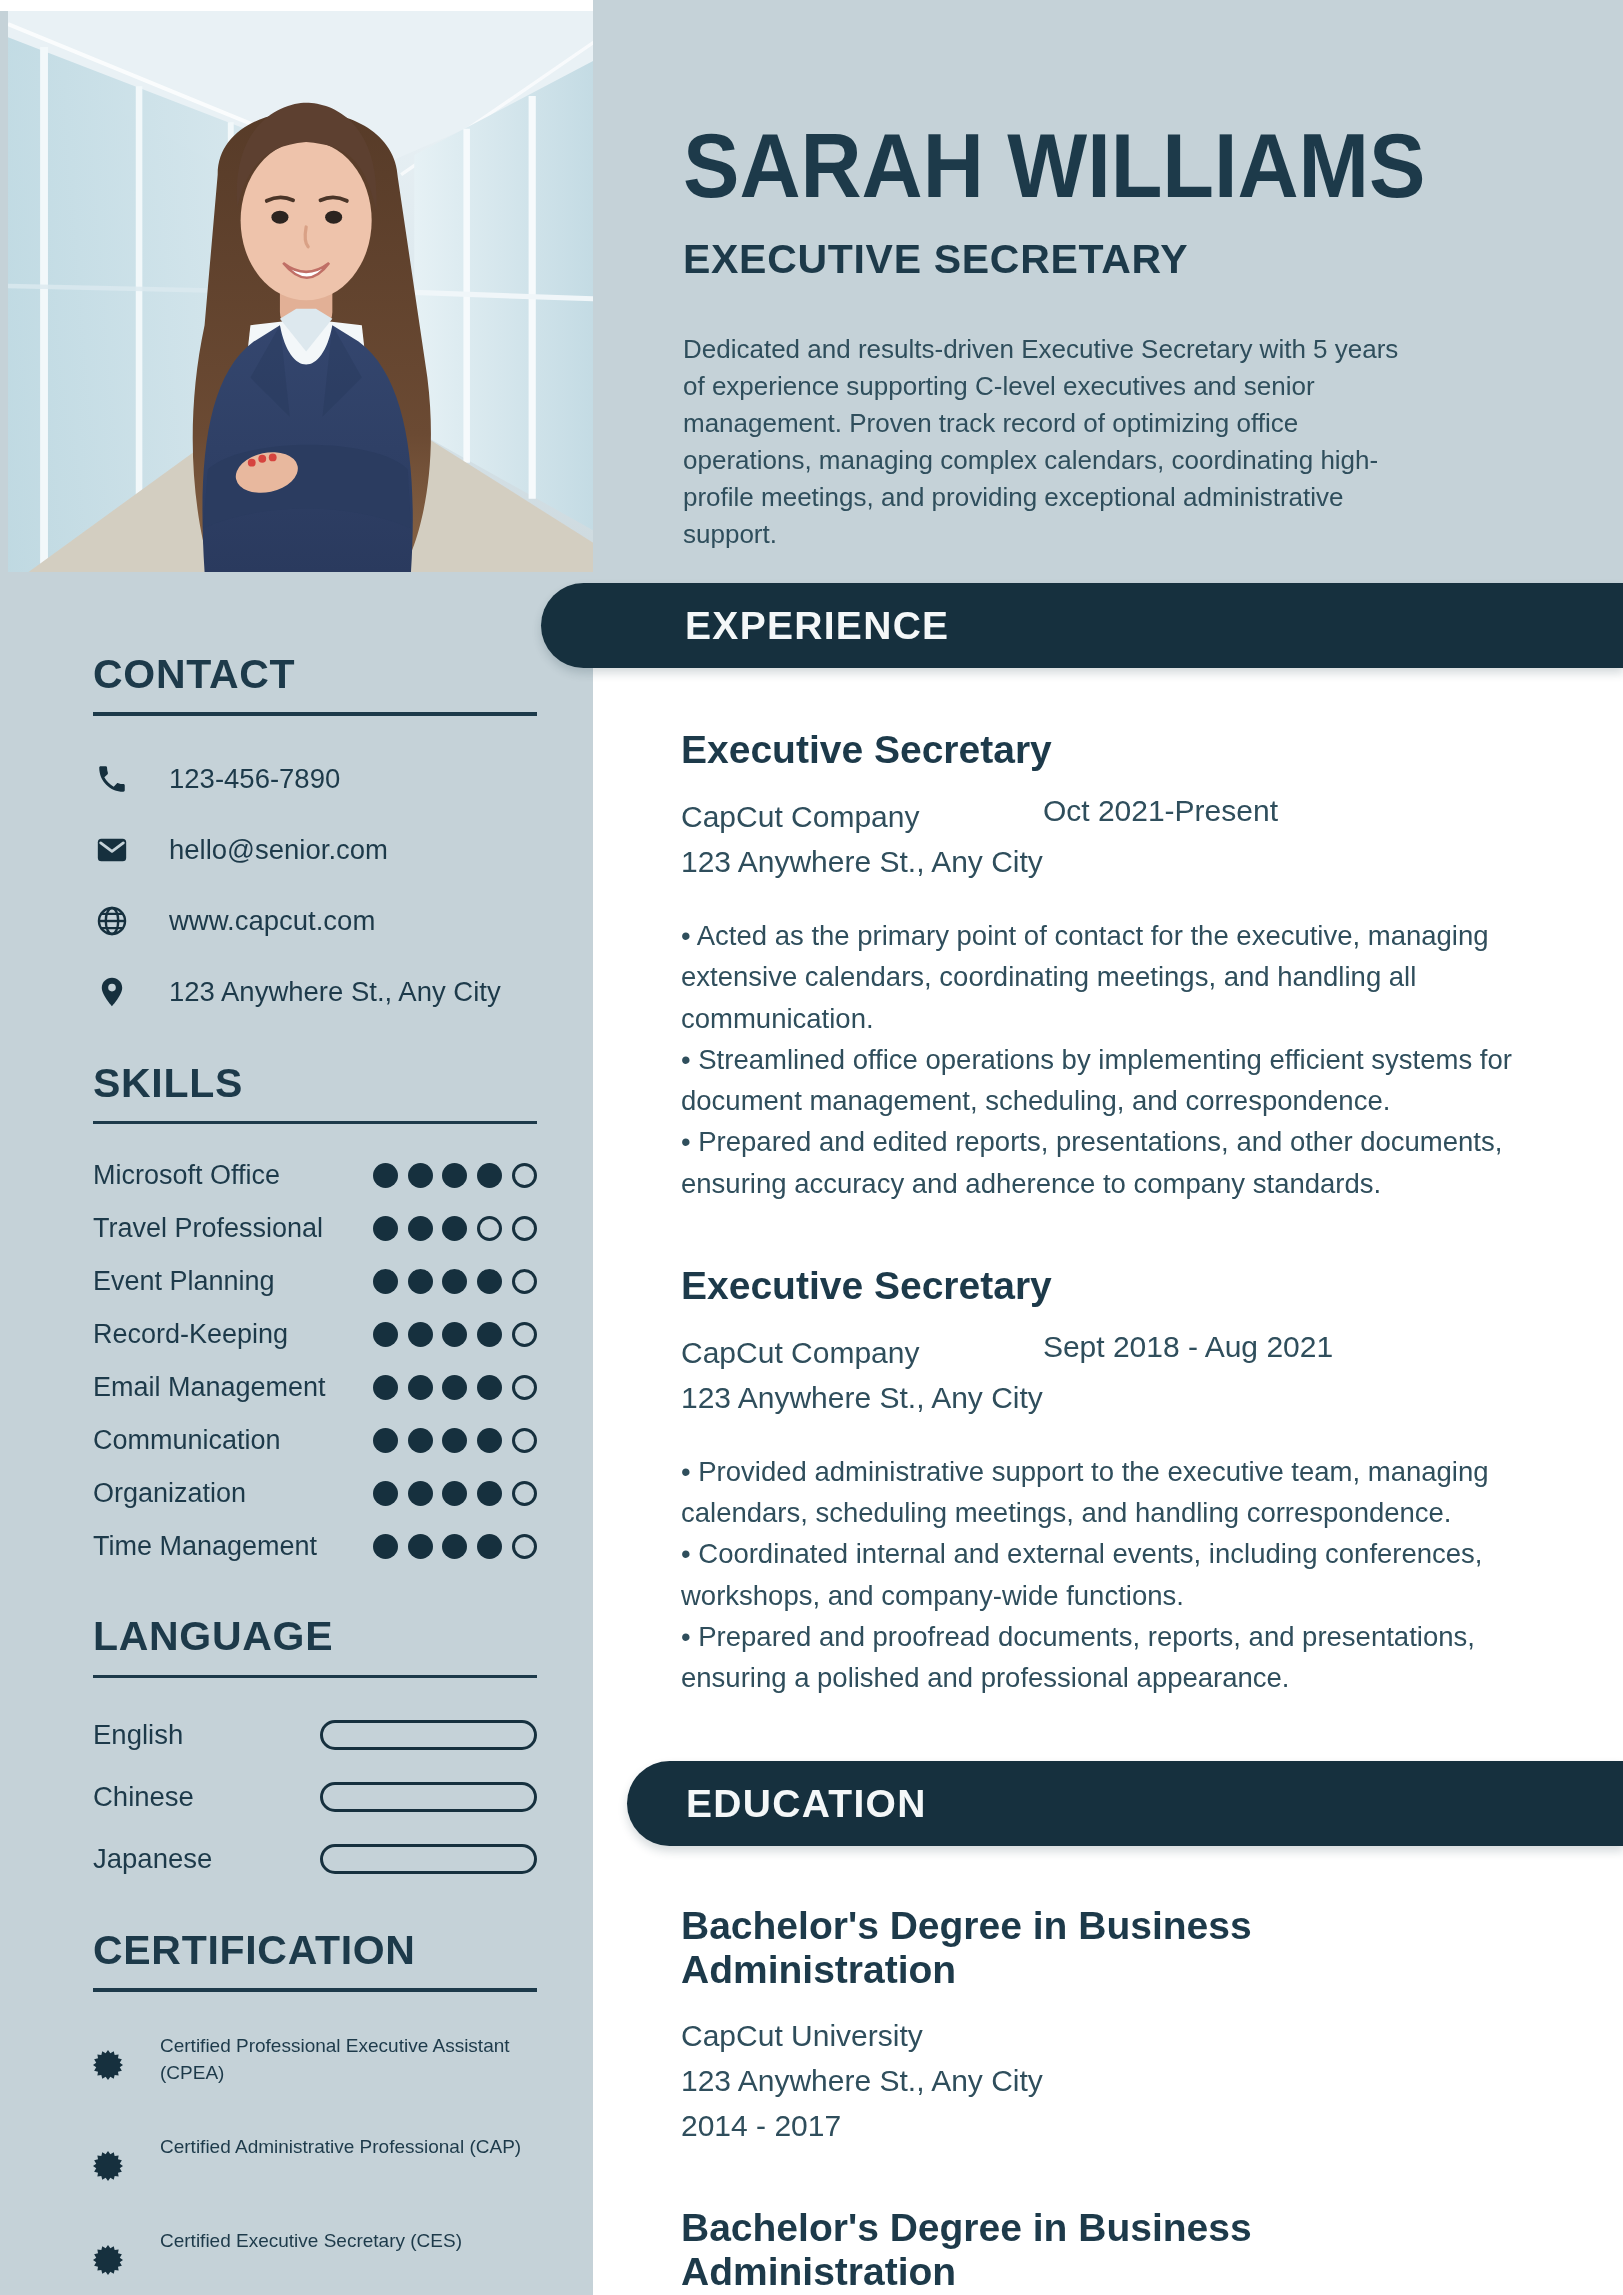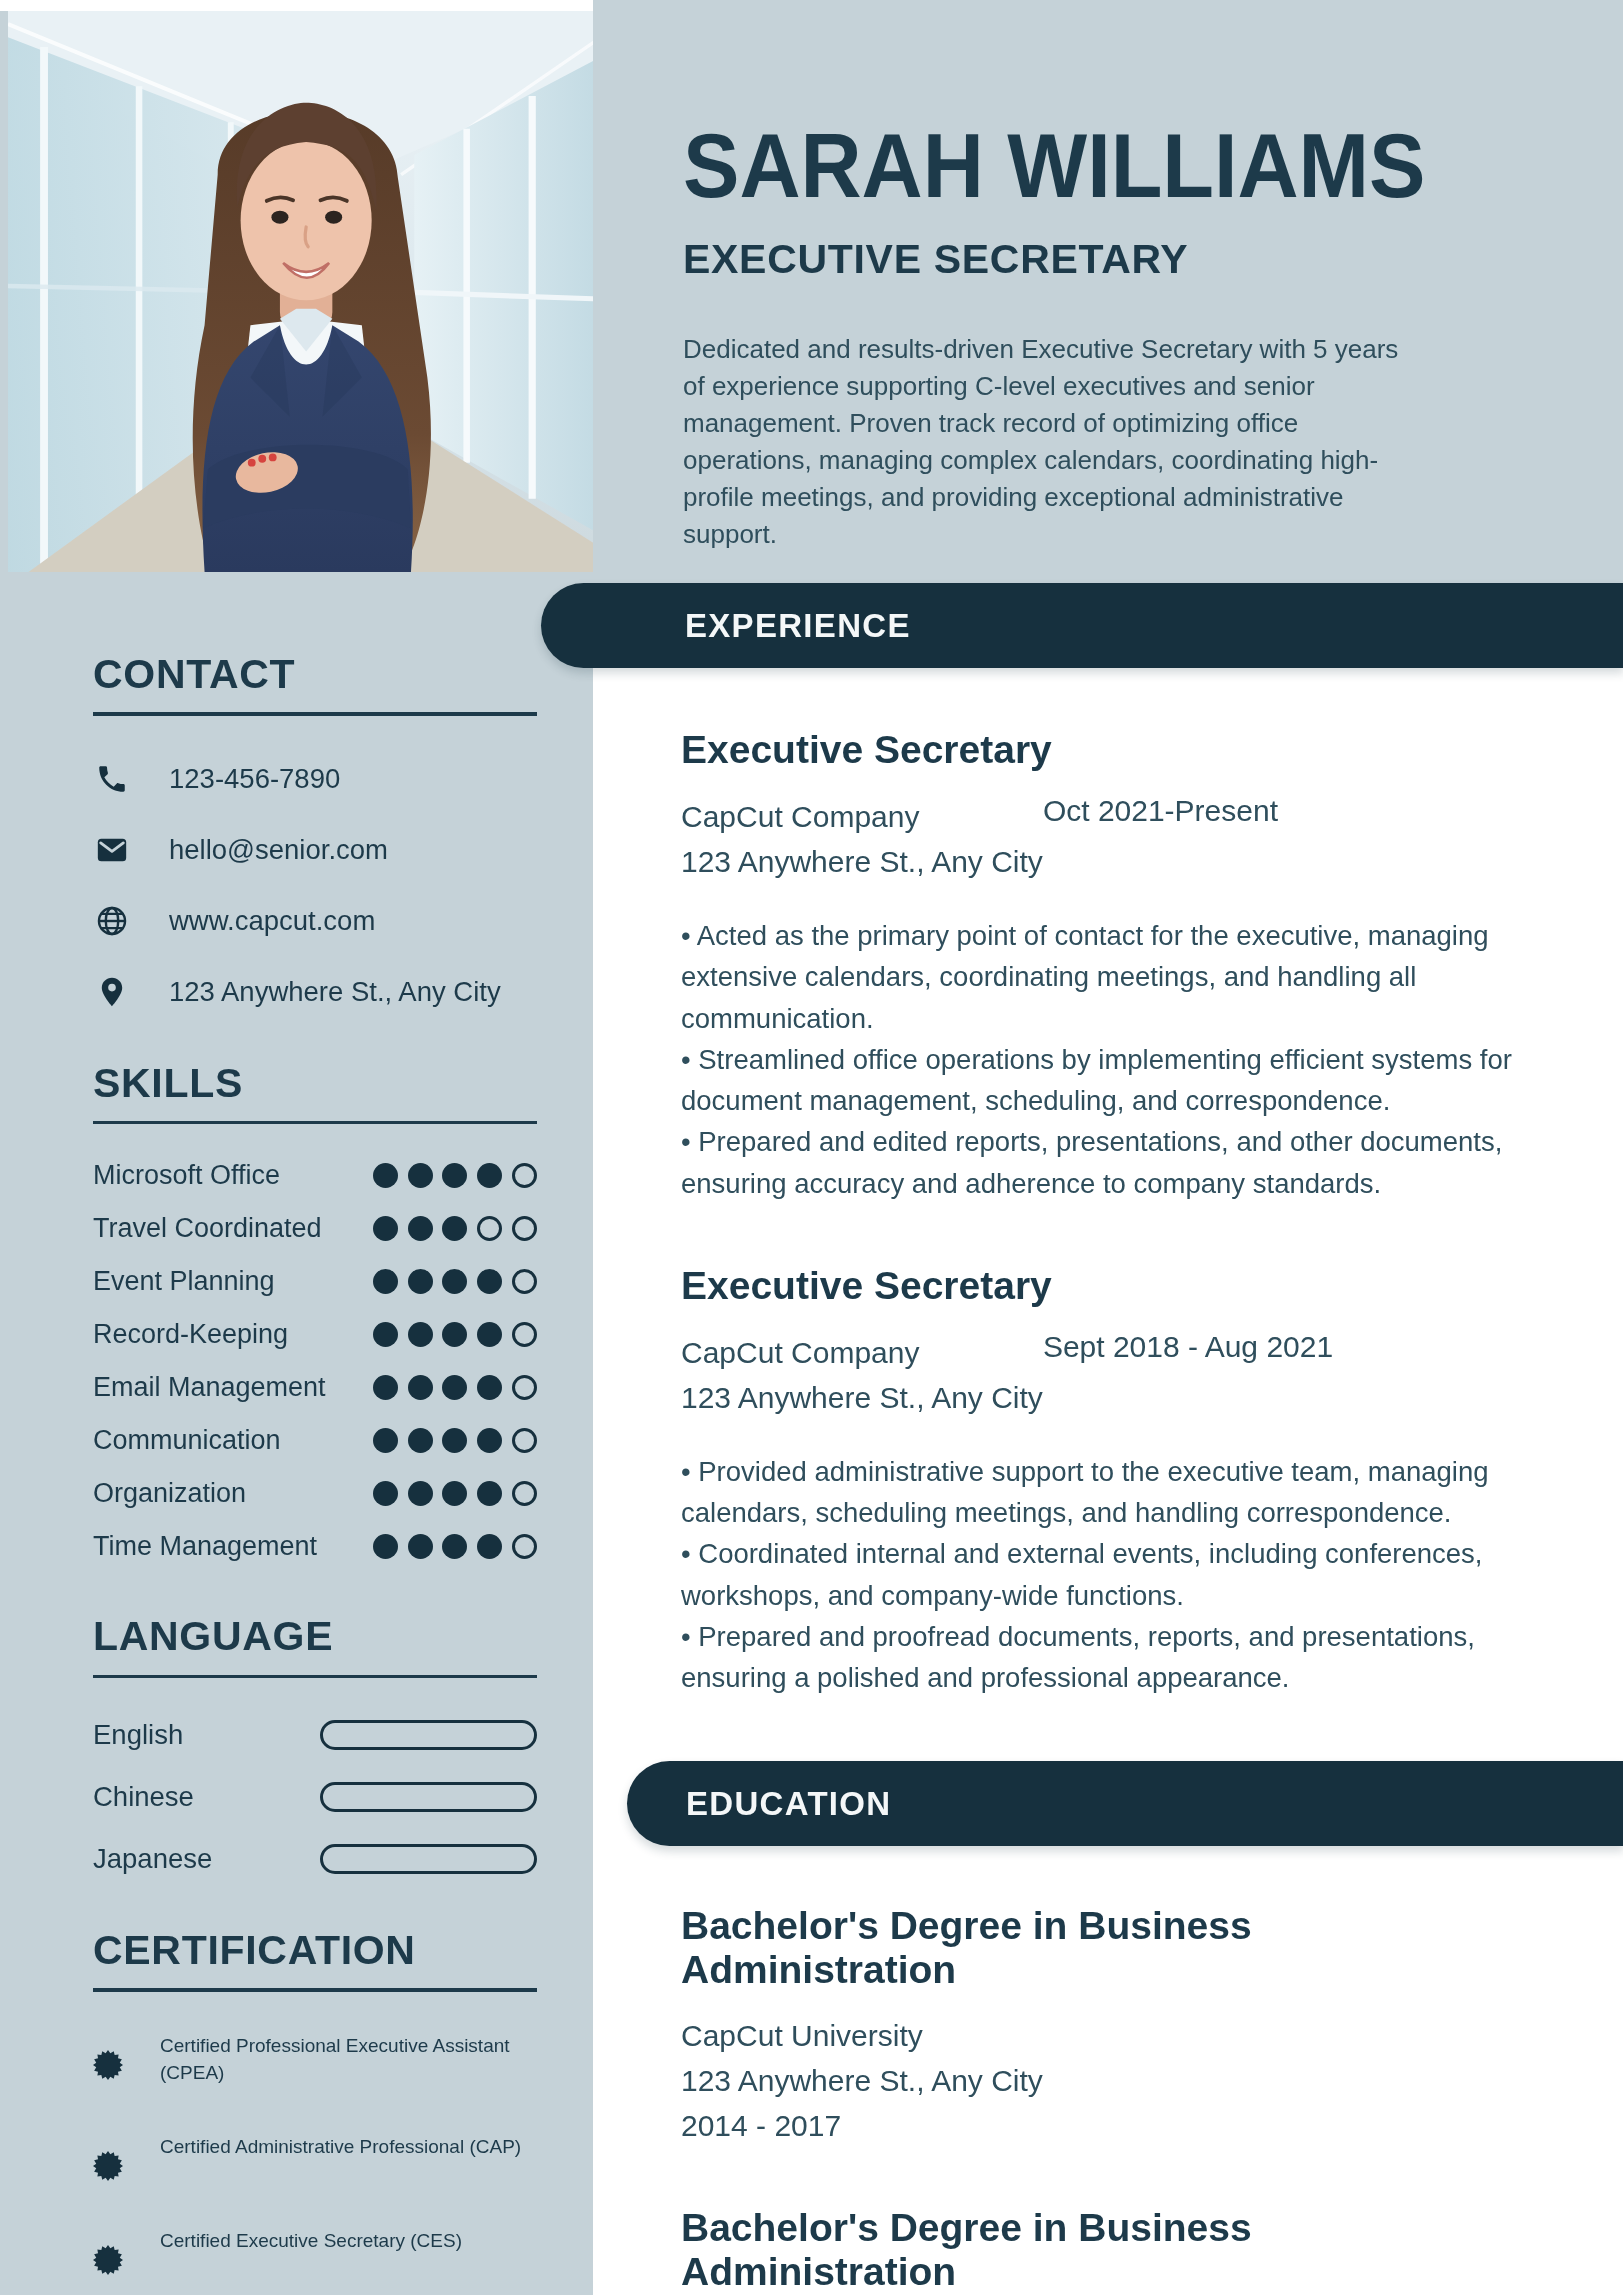--- a/index.html
+++ b/index.html
@@ -51,21 +51,21 @@
   .cert-text{margin-left:37px;font-size:19px;line-height:1.42;color:var(--ink);max-width:380px;}
 
   
   .content{position:absolute;left:593px;top:0;width:1031px;height:2295px;background:var(--white);}
   .hero{position:relative;width:100%;height:668px;background:var(--light);}
   .hero-inner{padding:121px 88px 0 90px;}
   .hero-name{font-size:90px;font-weight:700;color:var(--ink);letter-spacing:0;font-stretch:condensed;line-height:1.0;transform:scaleX(0.94);transform-origin:left;white-space:nowrap;}
   .hero-title{margin-top:25px;font-size:41px;font-weight:700;letter-spacing:0.7px;color:var(--ink);font-stretch:condensed;}
   .hero-summary{margin-top:48px;font-size:26px;line-height:1.42;color:var(--body);max-width:733px;font-stretch:semi-condensed;}
   .banner{position:relative;height:85px;background:var(--navy);border-radius:43px 0 0 43px;box-shadow:0 5.2px 9.2px rgba(22,48,62,0.18);display:flex;align-items:center;}
-  .banner-label{color:#f4f7f8;font-size:33px;font-weight:700;letter-spacing:1.3px;font-stretch:condensed;}
+  .banner-label{color:#f4f7f8;font-size:39px;font-weight:700;letter-spacing:1.3px;font-stretch:condensed;}
   .banner-experience{position:absolute;left:-52px;bottom:0;width:calc(100% + 52px);}
   .banner-experience .banner-label{padding-left:144px;}
   .banner-inline{margin-left:34px;width:calc(100% - 34px);}
   .banner-inline .banner-label{padding-left:59px;}
   .main-pad{padding:0 88px;}
   
   .job{margin-top:60px;}
   .job-title{font-size:39px;font-weight:700;color:var(--ink);font-stretch:condensed;}
   .job-meta{display:flex;justify-content:flex-start;align-items:flex-start;margin-top:22px;}
   .job-company-block{font-size:30px;line-height:1.5;color:var(--body);font-stretch:semi-condensed;}
@@ -215,21 +215,21 @@
             <span class="skill-label">Microsoft Office</span>
             <span class="dots">
               <span class="dot filled"></span>
               <span class="dot filled"></span>
               <span class="dot filled"></span>
               <span class="dot filled"></span>
               <span class="dot empty"></span>
             </span>
           </div>
           <div class="skill-row">
-            <span class="skill-label">Travel Coordinated</span>
+            <span class="skill-label">Travel Professional</span>
             <span class="dots">
               <span class="dot filled"></span>
               <span class="dot filled"></span>
               <span class="dot filled"></span>
               <span class="dot empty"></span>
               <span class="dot empty"></span>
             </span>
           </div>
           <div class="skill-row">
             <span class="skill-label">Event Planning</span>

